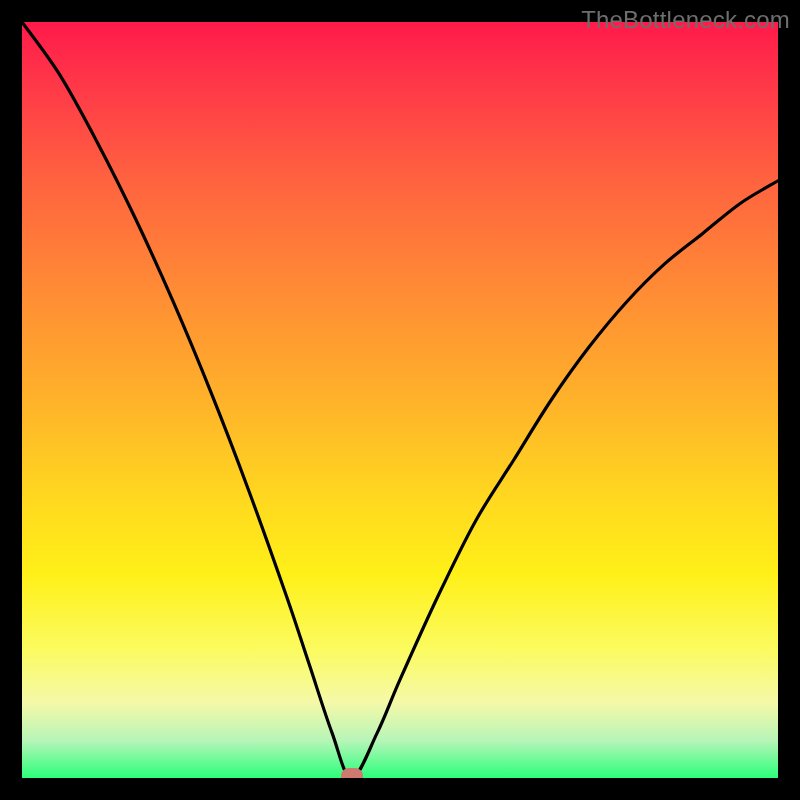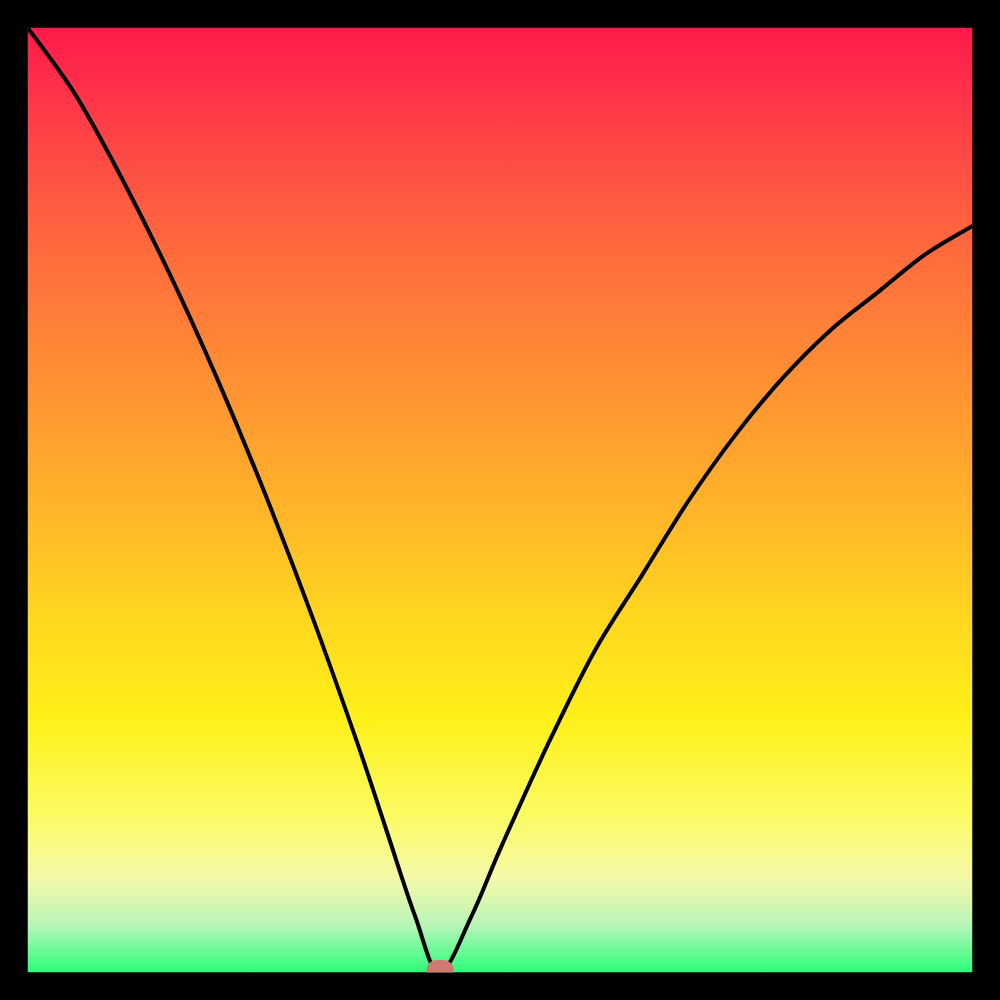--- a/index.html
+++ b/index.html
@@ -66,20 +66,21 @@
     background: #cf7a6e;
     border-radius: 8px;
     transform: translate(-50%, -50%);
     z-index: 4;
   }
 </style>
 </head>
 <body>
 
 <div class="chart-container">
+  <div class="watermark">TheBottleneck.com</div>
   <div class="plot-area">
     <div class="gradient-bg"></div>
     <svg class="curve-svg" viewBox="0 0 756 756" preserveAspectRatio="none">
       <path d="M 0,0 C 6.300000000000001,8.819999999999995 25.200000000000003,32.75999999999996 37.800000000000004,52.919999999999966 C 50.400000000000006,73.07999999999997 63.00000000000001,97.02000000000001 75.60000000000001,120.96000000000002 C 88.2,144.90000000000003 100.79999999999998,170.10000000000002 113.39999999999999,196.56 C 126,223.01999999999998 138.60000000000002,250.73999999999998 151.20000000000002,279.71999999999997 C 163.8,308.7 176.4,338.94 189,370.44 C 201.6,401.94 214.2,434.69999999999993 226.79999999999998,468.71999999999997 C 239.39999999999998,502.74 254.51999999999995,545.58 264.59999999999997,574.5600000000001 C 274.67999999999995,603.5400000000001 279.72,619.9200000000001 287.28000000000003,642.6 C 294.84000000000003,665.28 302.904,691.74 309.96,710.64 C 317.01599999999996,729.54 322.056,756 329.616,756 C 337.176,756 347.256,727.02 355.32,710.64 C 363.384,694.26 367.92,680.4 378,657.72 C 388.08,635.0400000000001 403.20000000000005,601.0200000000001 415.8,574.5600000000001 C 428.4,548.1 440.99999999999994,521.6399999999999 453.59999999999997,498.9599999999999 C 466.2,476.2799999999999 478.80000000000007,458.64000000000004 491.40000000000003,438.4800000000001 C 504,418.3200000000001 516.5999999999999,396.9 529.1999999999999,378 C 541.8,359.1 554.4,341.46000000000004 567,325.08000000000004 C 579.6,308.70000000000005 592.2,293.58 604.8000000000001,279.71999999999997 C 617.4000000000001,265.85999999999996 630,253.25999999999996 642.6,241.91999999999996 C 655.2,230.57999999999996 667.8,221.76 680.4,211.68 C 693,201.60000000000002 705.5999999999999,190.26 718.1999999999999,181.44 C 730.8,172.62 749.7,162.53999999999996 756,158.75999999999996" fill="none" stroke="#000000" stroke-width="3.2" stroke-linecap="round" stroke-linejoin="round"></path>
     </svg>
     <div class="marker" style="left: 329.616px; top: 754.488px; background: rgb(207, 122, 110);"></div>
   </div>
 </div>
 
 </body></html>

